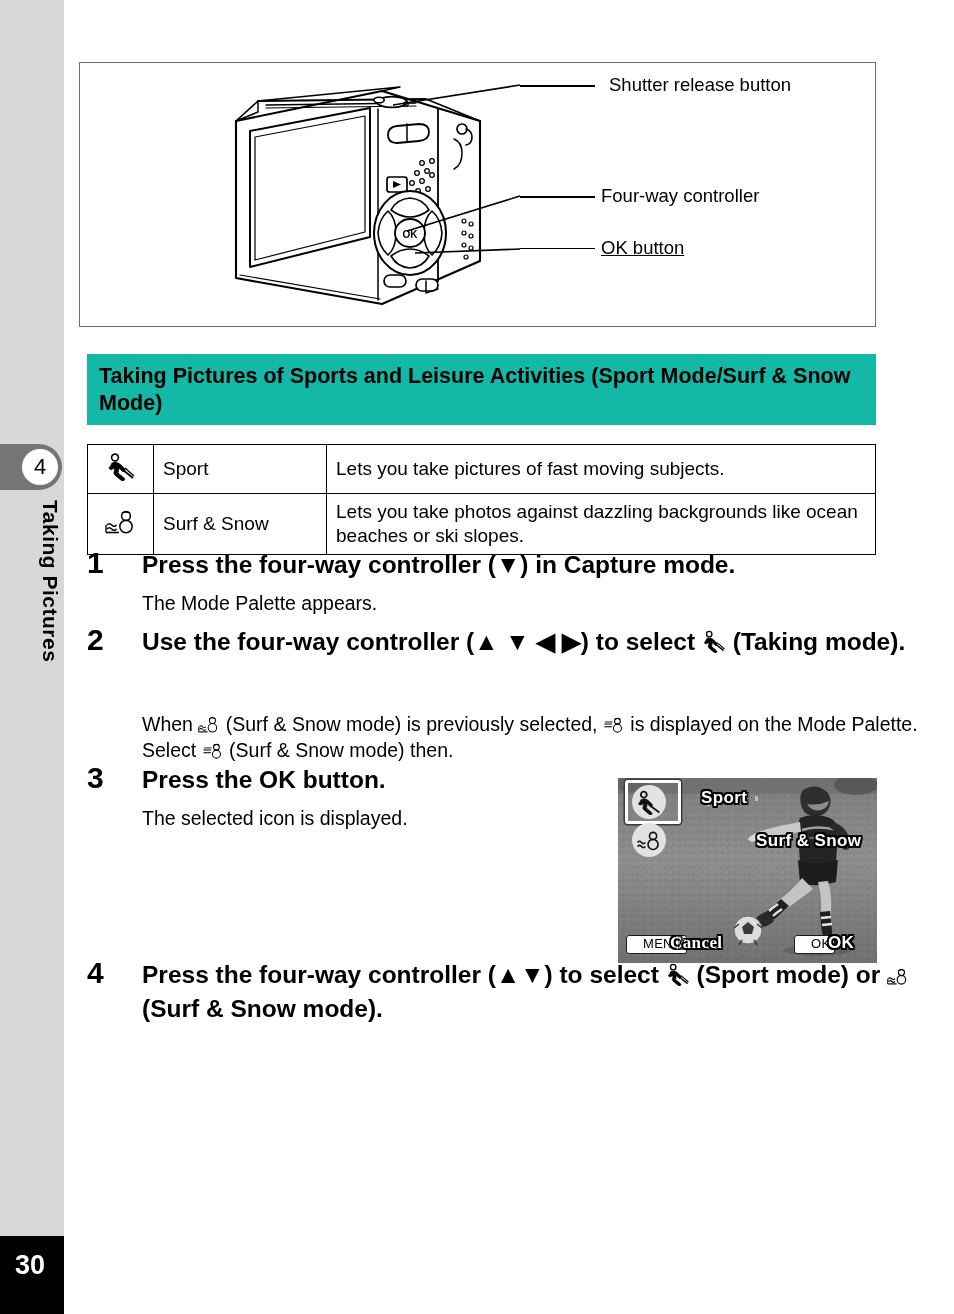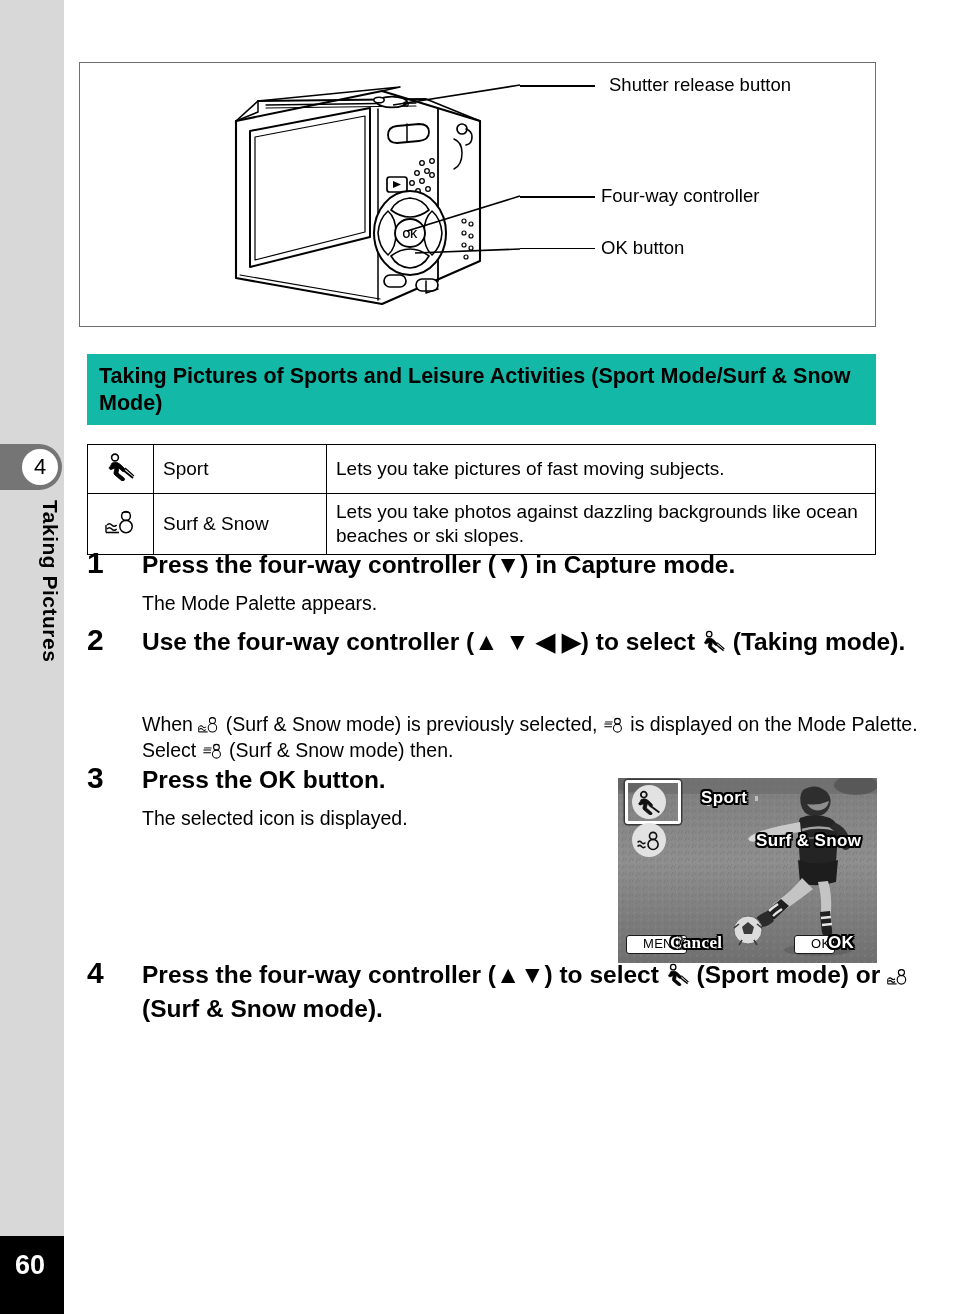--- a/index.html
+++ b/index.html
@@ -121,21 +121,21 @@
   .callout-line {
     position: absolute;
     background: #000000;
     height: 1.6px;
   }
   #cl-shutter  { left: 440px; top: 22px;  width: 75px; }
   #cl-fourway  { left: 440px; top: 133px; width: 75px; }
   #cl-ok       { left: 440px; top: 185px; width: 75px; height: 1.2px; }
   #lbl-shutter { left: 521px; top: 11px; margin-left: 8px; }
   #lbl-fourway { left: 521px; top: 122px; }
-  #lbl-ok      { left: 521px; top: 174px; }
+  #lbl-ok      { left: 521px; top: 174px; text-decoration: underline; }
 
   
   #section-heading {
     position: absolute;
     left: 8px;
     top: 354px;
     width: 789px;
     min-height: 58px;
     background: #14b8a6;
     color: #000000;
@@ -288,21 +288,21 @@
 </head>
 <body>
 
 <div id="sidebar">
   <div id="chapter-tab">
     <div id="chapter-badge">4</div>
   </div>
   <div id="chapter-title">Taking Pictures</div>
 </div>
 <div id="page-number-block">
-  <div id="page-number">60</div>
+  <div id="page-number">30</div>
 </div>
 
 <div id="content">
 
   <div id="figure-box">
 
     <div id="camera-illustration">
       <svg width="270" height="230" viewBox="0 0 270 230" xmlns="http://www.w3.org/2000/svg">
         <g fill="none" stroke="#000000" stroke-width="2.1" stroke-linejoin="round" stroke-linecap="round">
 

